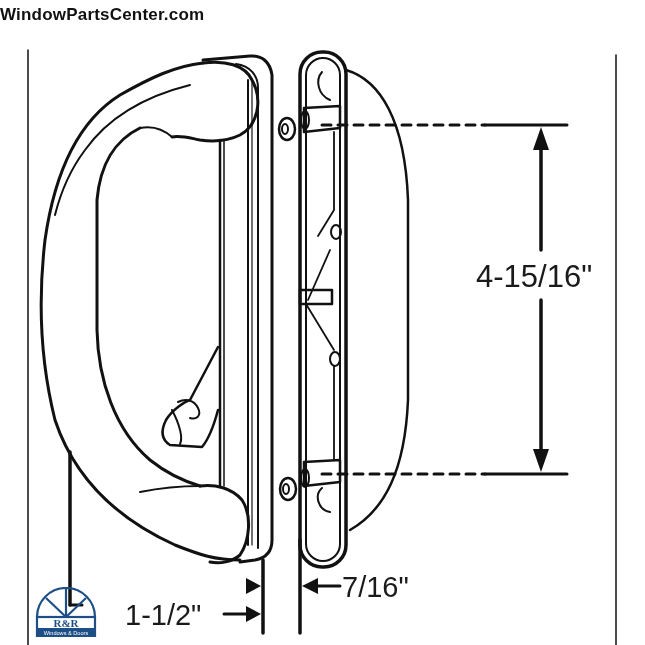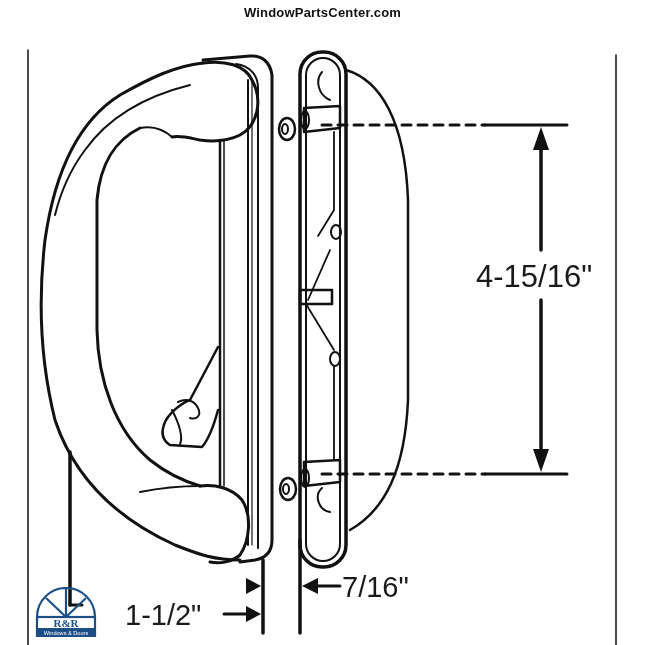--- a/index.html
+++ b/index.html
@@ -1,19 +1,19 @@
 <!DOCTYPE html>
 <html><head>
   <meta charset="utf-8">
   <style>
     html, body { margin: 0; padding: 0; background: #ffffff; }
     body { width: 645px; height: 645px; position: relative; overflow: hidden; font-family: "Liberation Sans", sans-serif; }
     .site-title {
-      position: absolute; left: 0; top: 5px; width: 645px; text-align: center;
-      font-family: "Liberation Sans", sans-serif; font-weight: bold; font-size: 13px; color: #111;
+      position: absolute; left: 0; top: 5px; width: 645px; 
+      font-family: "Liberation Sans", sans-serif; font-weight: bold; font-size: 17px; color: #111;
       letter-spacing: 0.2px;
     }
     svg.diagram { position: absolute; left: 0; top: 0; }
     .dim-label { font-family: "Liberation Sans", sans-serif; fill: #1a1a1a; }
     .logo {
       position: absolute; left: 35px; top: 587px; width: 62px; height: 50px;
     }
   </style>
 </head>
 <body>

